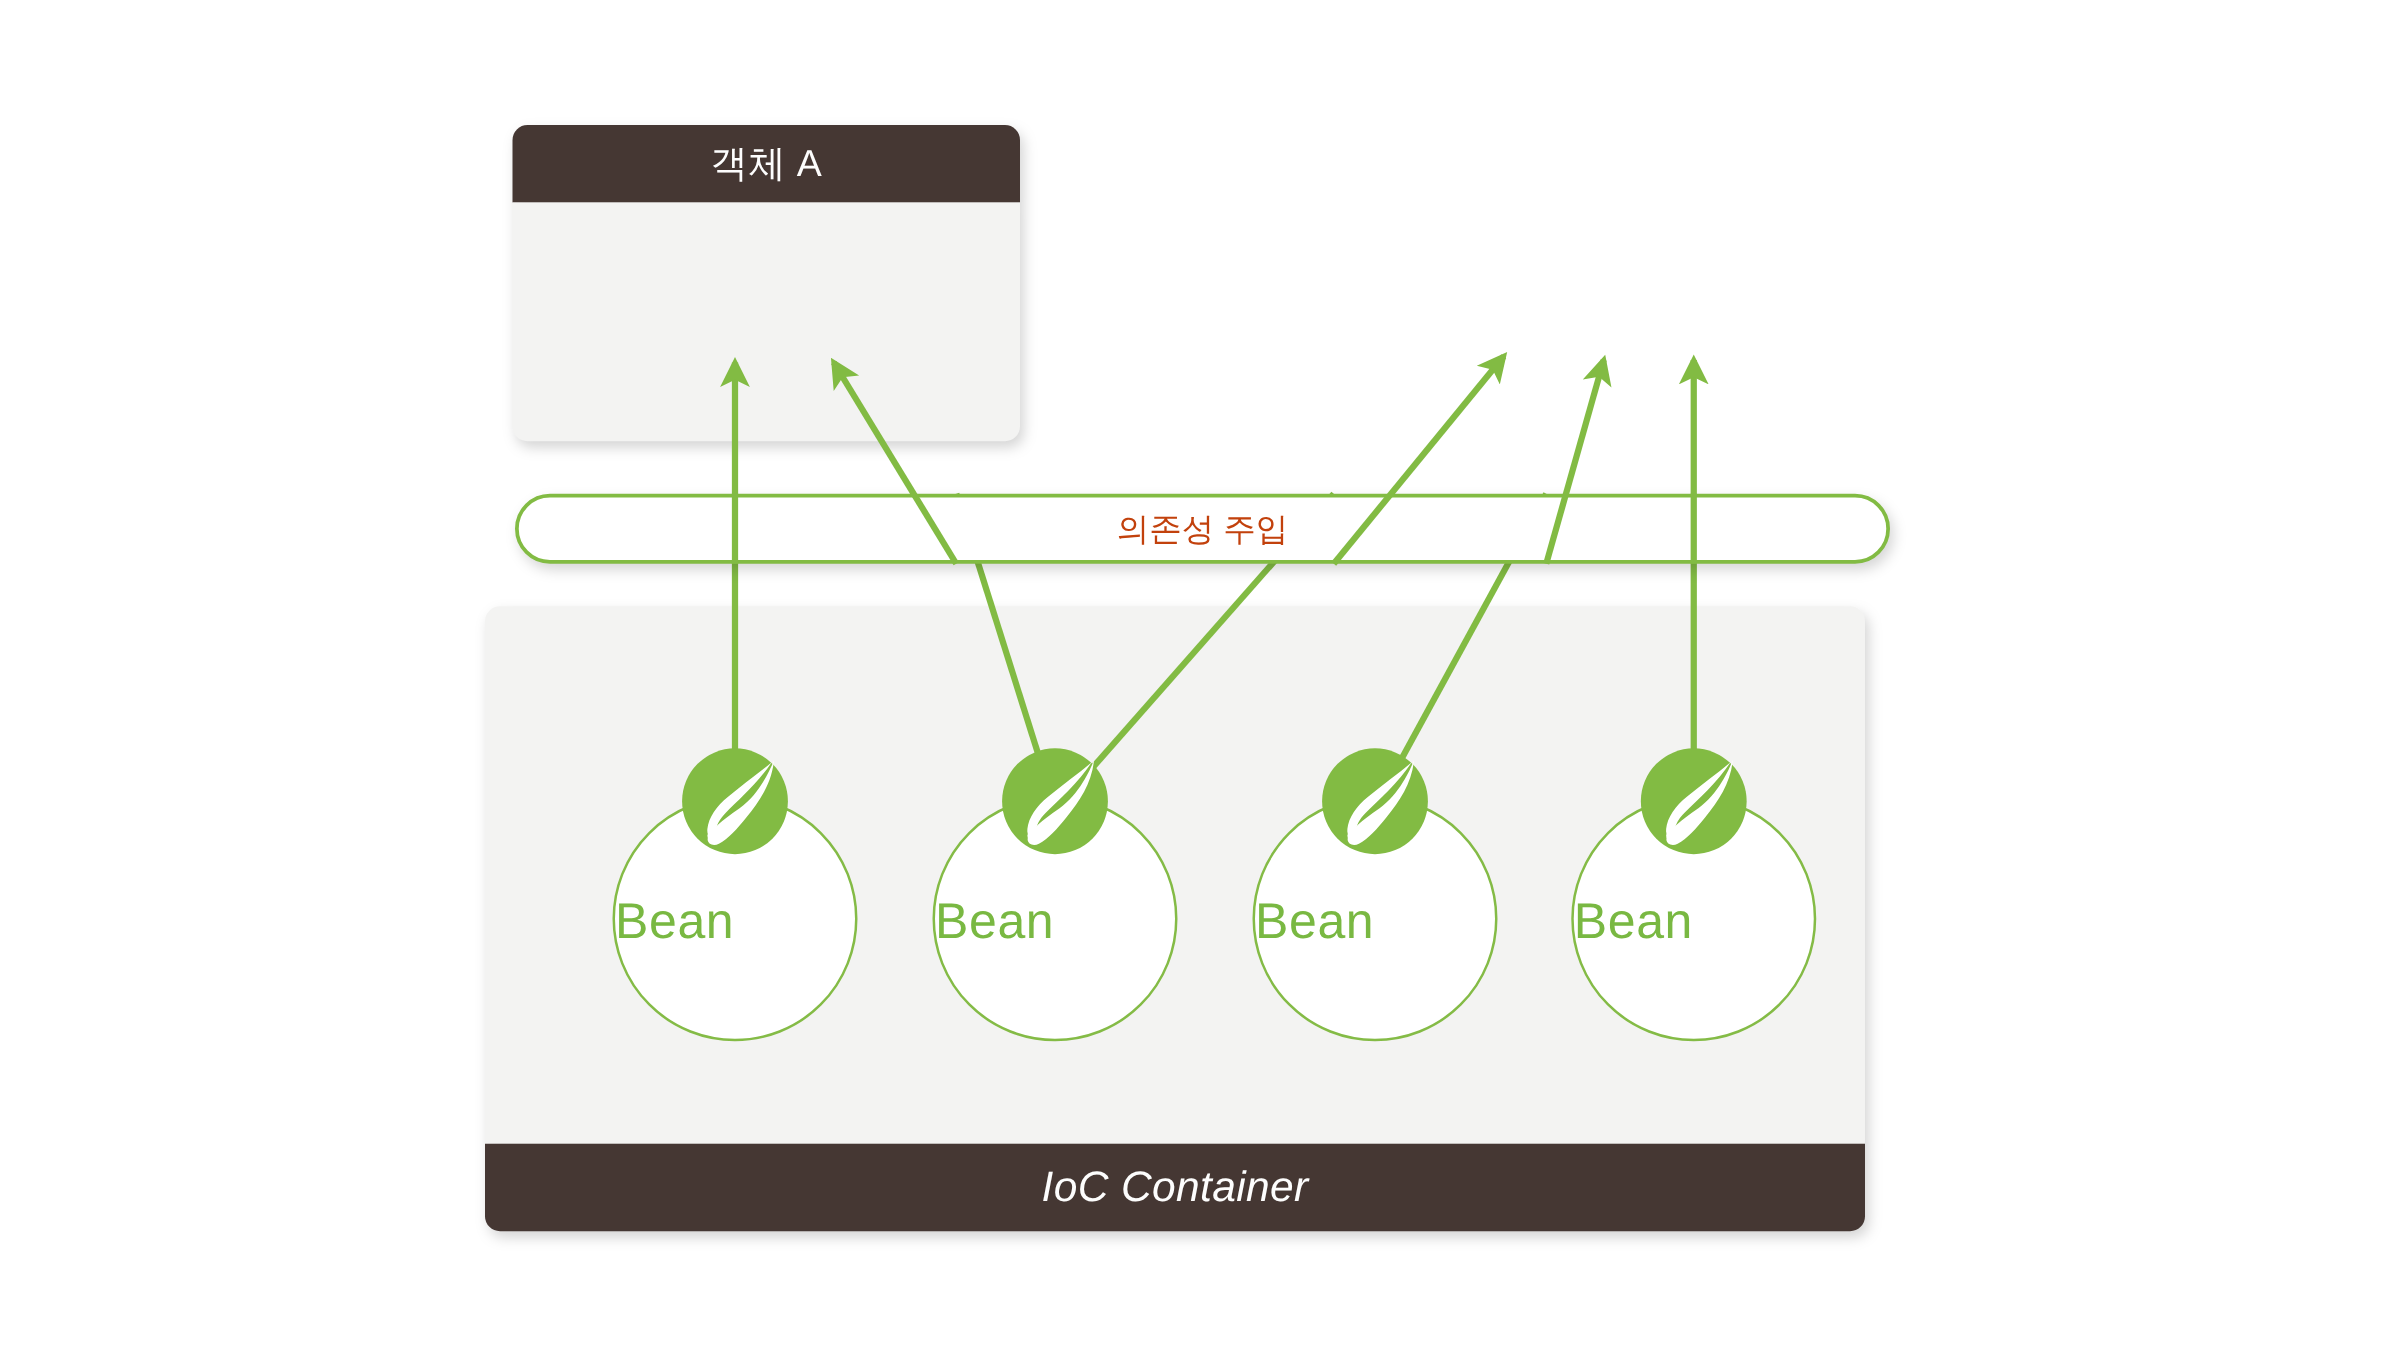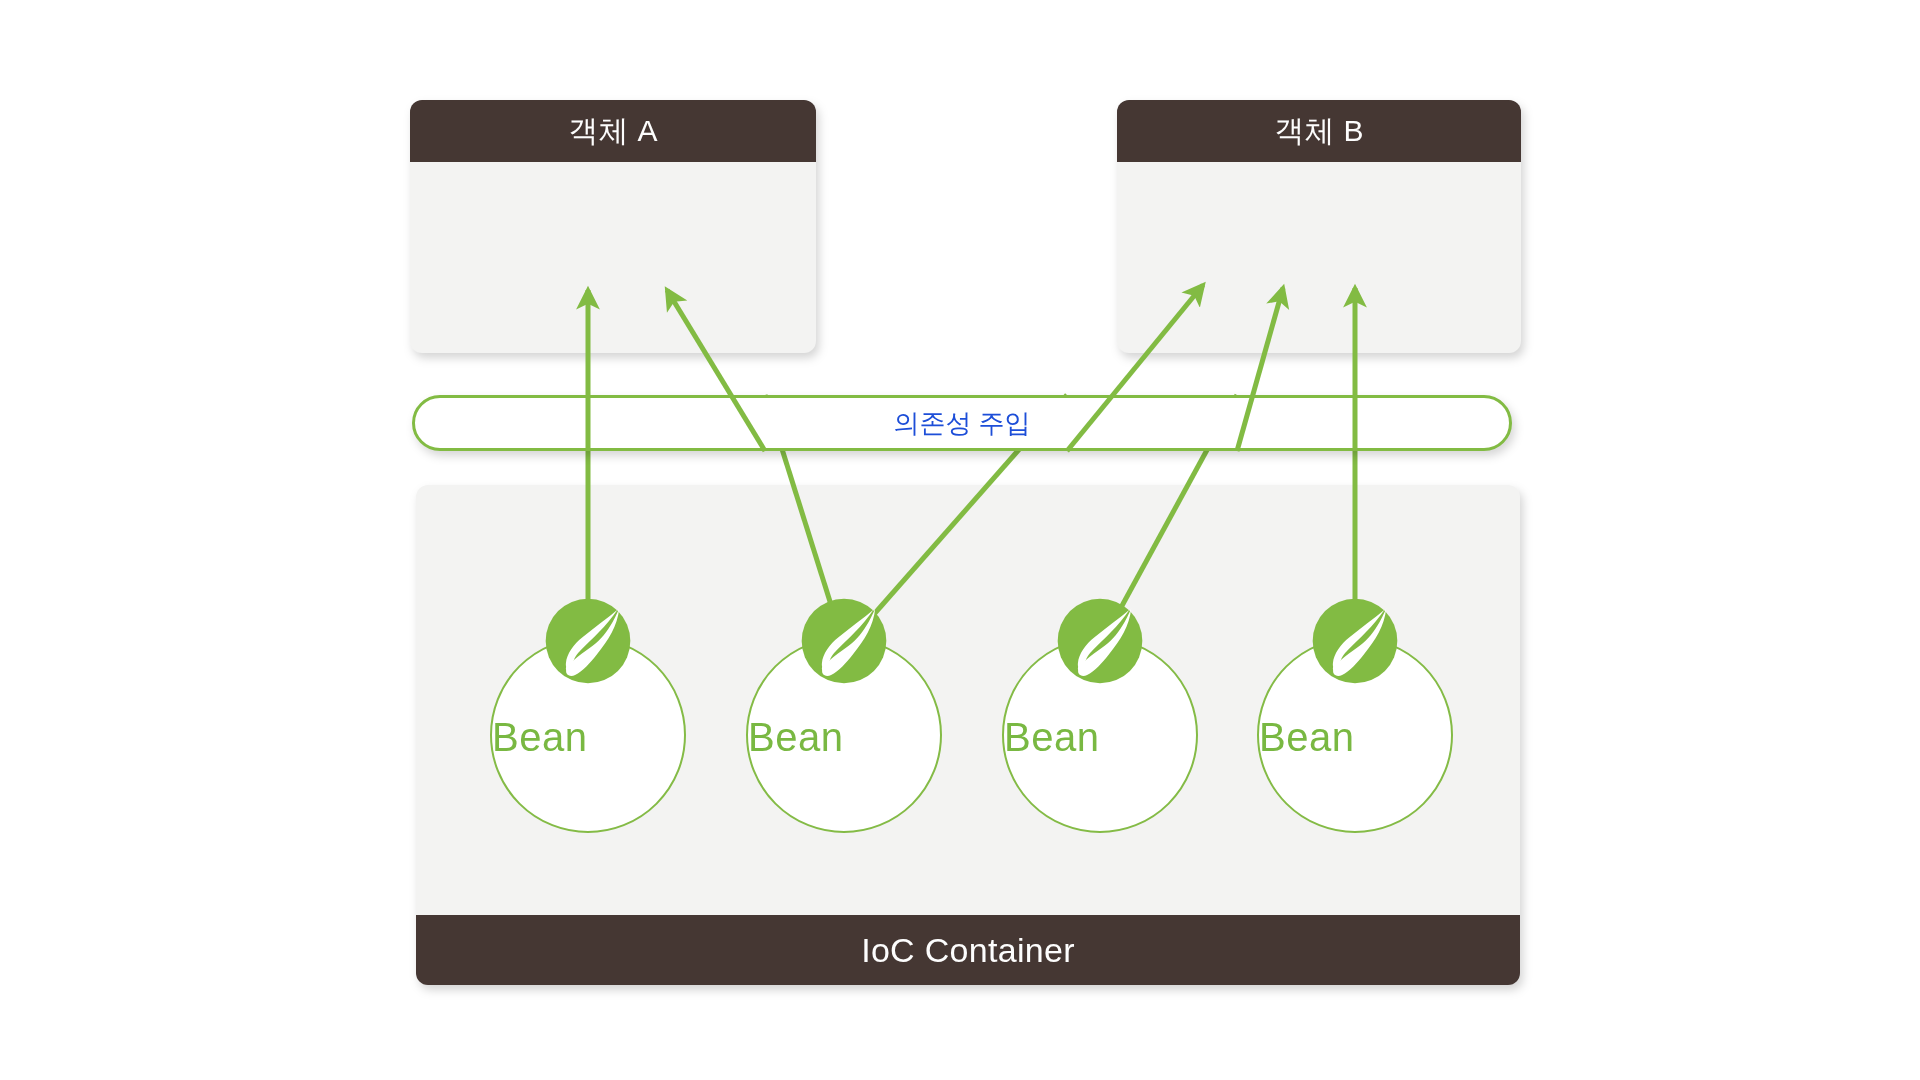--- a/index.html
+++ b/index.html
@@ -44,33 +44,34 @@
   
   #di-bar{
     position:absolute;
     left:412px;top:395px;
     width:1100px;height:56px;
     background:#ffffff;
     border:3px solid #82bb43;
     border-radius:28px;
     box-sizing:border-box;
     display:flex;align-items:center;justify-content:center;
-    font-size:26px;color:#1d4ed8;
+    font-size:26px;color:#c2410c;
     filter:drop-shadow(3px 5px 5px rgba(0,0,0,0.16));
     z-index:6;
   }
 
   
   #ioc-panel{
     position:absolute;
-    left:416px;top:485px;
+    left:388px;top:485px;
     width:1104px;height:500px;
     border-radius:12px;
     filter:drop-shadow(3px 5px 5px rgba(0,0,0,0.17));
     z-index:1;
+    font-style:italic;
   }
   #ioc-panel .ioc-body{
     height:430px;
     background:#f3f3f2;
     border-top-left-radius:12px;
     border-top-right-radius:12px;
   }
   #ioc-panel .ioc-foot{
     height:70px;
     background:#453733;
@@ -115,26 +116,20 @@
 
 <div id="stage">
 
   <div class="obj-card" id="card-a">
     <div class="card-head">
       <span>객체 A</span>
     </div>
     <div class="card-body"></div>
   </div>
 
-  <div class="obj-card" id="card-b">
-    <div class="card-head">
-      <span>객체 B</span>
-    </div>
-    <div class="card-body"></div>
-  </div>
 
   <svg id="wires-under" viewBox="0 0 1920 1080" xmlns="http://www.w3.org/2000/svg">
     <g stroke="#82bb43" stroke-width="5" fill="none" stroke-linecap="butt">
 
       <line x1="588" y1="395" x2="588" y2="646"></line>
 
       <line x1="765" y1="395" x2="844" y2="646"></line>
       <line x1="1067" y1="395" x2="846" y2="646"></line>
 
       <line x1="1237" y1="395" x2="1100" y2="646"></line>

